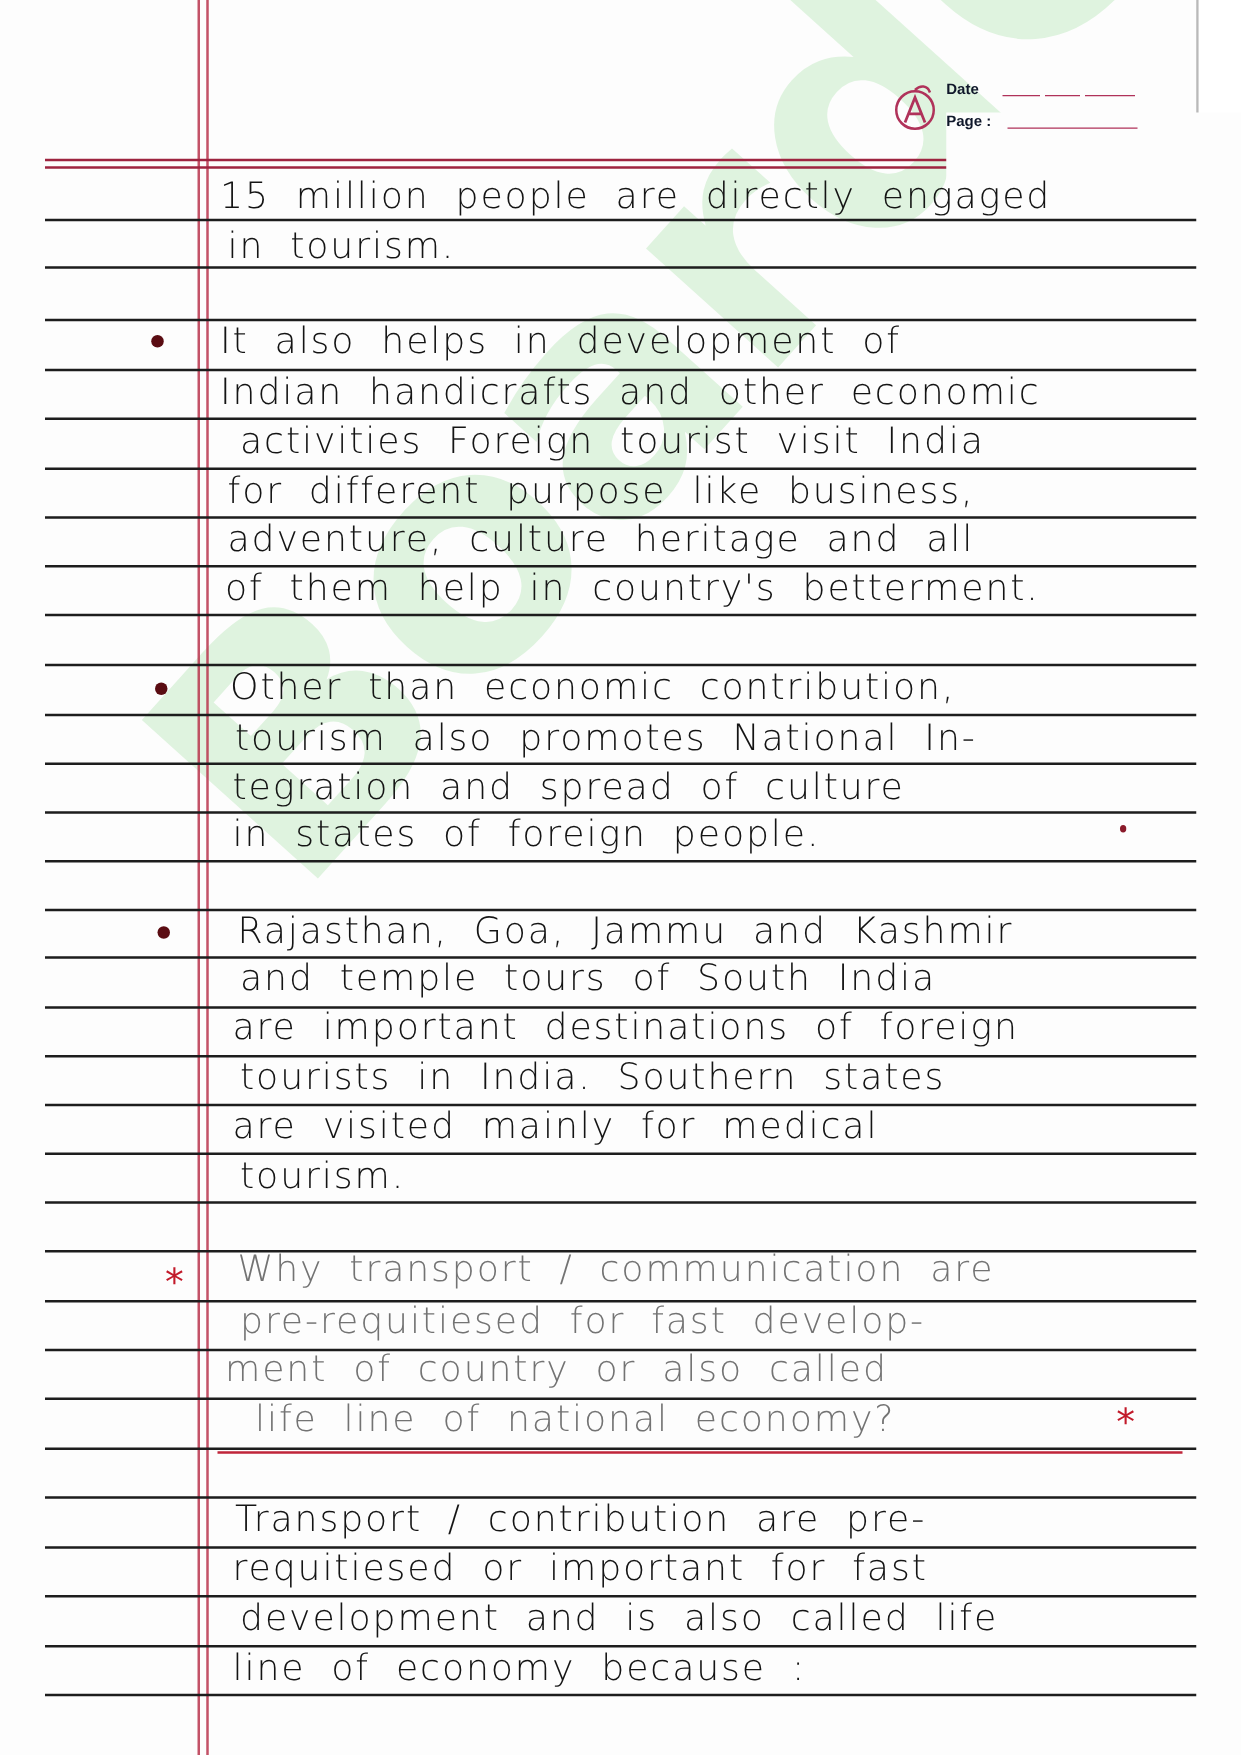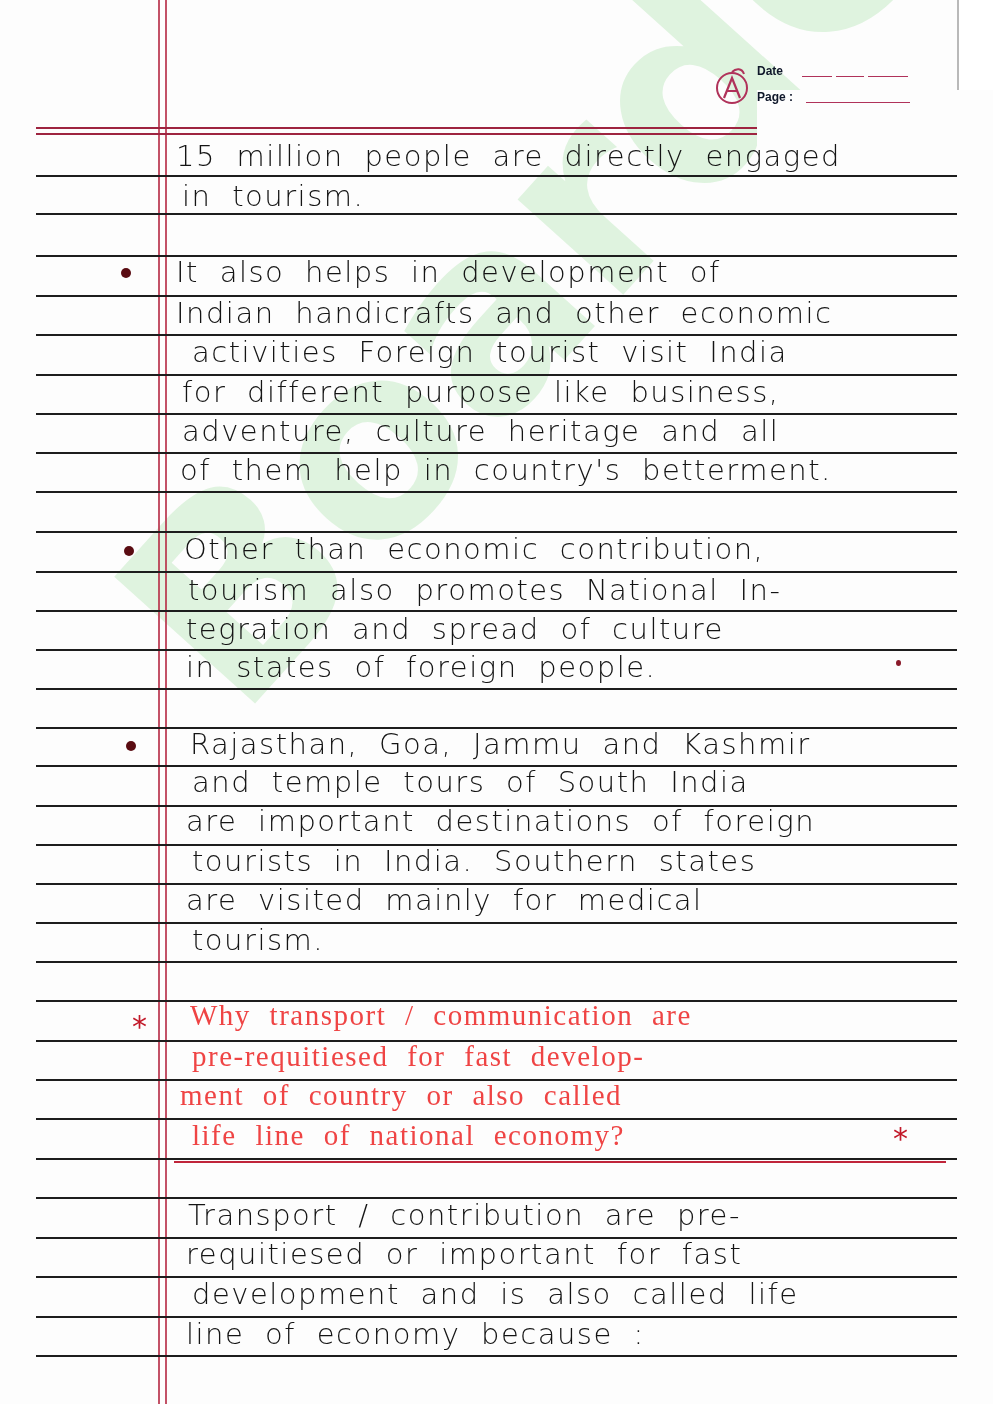--- a/index.html
+++ b/index.html
@@ -106,21 +106,21 @@
     left: 176px;
     font-family: "DejaVu Sans", sans-serif;
     font-size: 29px;
     letter-spacing: 1.5px;
     word-spacing: 10px;
     color: #141414;
     white-space: nowrap;
     line-height: 1;
     font-weight: 300;
   }
-  .hw.red { color: #ef4444; font-family: Liberation Serif, serif; }
+  .hw.red { color: #737373; }
 
   .bullet {
     position: absolute;
     width: 10px;
     height: 10px;
     border-radius: 50%;
     background: #5a0c12;
   }
   .star {
     position: absolute;
@@ -254,20 +254,20 @@
 <div class="hw" style="top:768px; left:192px;">and temple tours of South India</div>
 <div class="hw" style="top:807px; left:186px;">are important destinations of foreign</div>
 <div class="hw" style="top:847px; left:192px;">tourists in India. Southern states</div>
 <div class="hw" style="top:886px; left:186px;">are visited mainly for medical</div>
 <div class="hw" style="top:926px; left:192px;">tourism.</div>
 
 <div class="star" style="left:132px; top:1012px;">*</div>
 <div class="hw red" style="top:1001px; left:190px;">Why transport / communication are</div>
 <div class="hw red" style="top:1042px; left:192px;">pre-requitiesed for fast develop-</div>
 <div class="hw red" style="top:1081px; left:180px;">ment of country or also called</div>
-<div class="hw red" style="top:1121px; left:192px;text-align:right;">life line of national economy?</div>
+<div class="hw red" style="top:1121px; left:204px;text-align:right;">life line of national economy?</div>
 <div class="star" style="left:893px; top:1124px;">*</div>
 <div class="red-underline" style="left:174px; top:1161px; width:772px;"></div>
 
 <div class="hw" style="top:1201px; left:188px;">Transport / contribution are pre-</div>
 <div class="hw" style="top:1240px; left:186px;">requitiesed or important for fast</div>
 <div class="hw" style="top:1280px; left:192px;">development and is also called life</div>
 <div class="hw" style="top:1320px; left:186px;">line of economy because :</div>
 
 </body></html>

